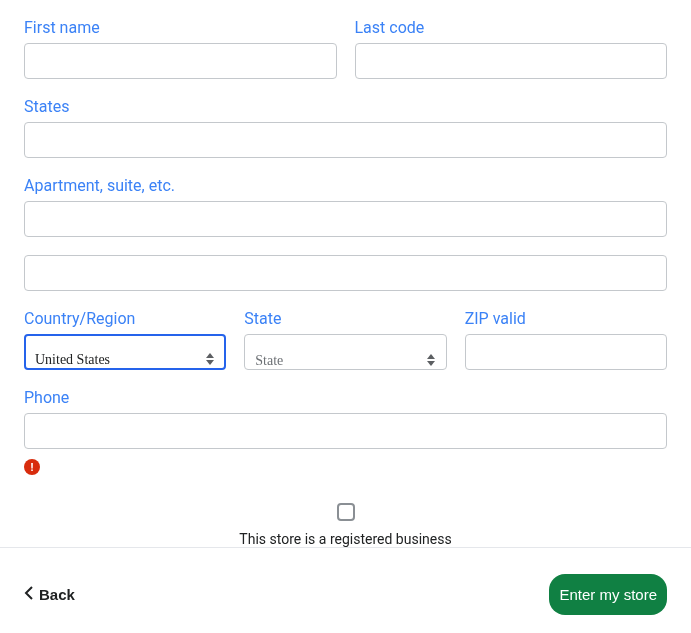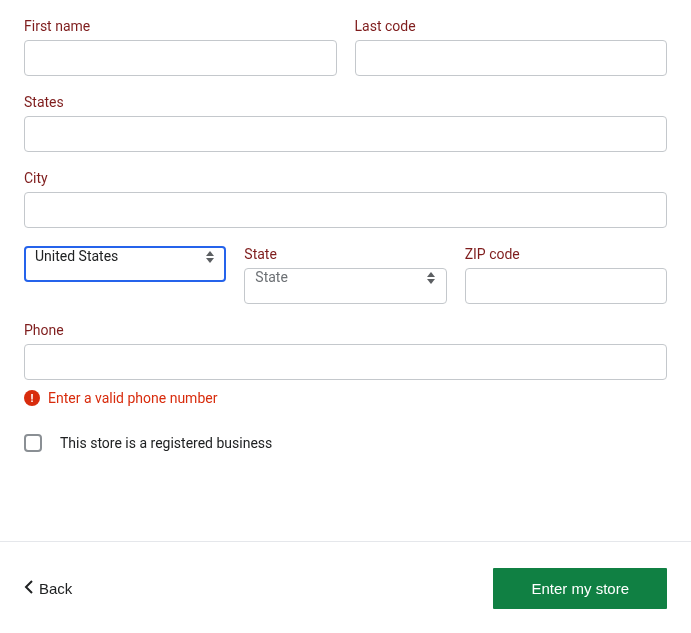--- a/index.html
+++ b/index.html
@@ -12,41 +12,42 @@
     height: 633px;
     padding: 18px 24px 24px 24px;
     display: flex;
     flex-direction: column;
   }
   .form-area { flex: 1; }
   .row { display: flex; gap: 18px; margin-bottom: 18px; }
   .col { flex: 1; display: flex; flex-direction: column; }
   .col-3 { flex: 0 0 calc((100% - 36px)/3); display:flex; flex-direction:column; }
   label.field-label {
-    font-size: 14px;
-    color: #7f1d1d;
+    font-size: 16px;
+    color: #3b82f6;
     margin-bottom: 6px;
     font-weight: 400;
   }
   input[type="text"], .select-wrap {
     width: 100%;
     height: 36px;
     border: 1px solid #c4c8cc;
     border-radius: 4px;
     background: #fff;
     padding: 0 10px;
     font-size: 14px;
     color: #202223;
   }
   .select-wrap {
     display: flex;
-    align-items: flex-start;
+    align-items: flex-end;
     justify-content: space-between;
     padding-right: 8px;
     position: relative;
+    font-family: Liberation Serif, serif;
   }
   .select-wrap.focused {
     border: 2px solid #2563eb;
     padding: 0 7px 0 9px;
   }
   .select-value { color: #202223; }
   .select-value.placeholder { color: #6d7175; }
   .updown-icon {
     width: 14px; height: 18px;
     display: flex; flex-direction: column; justify-content: center; align-items:center;
@@ -66,22 +67,23 @@
     font-size: 14px;
   }
   .error-badge {
     width: 16px; height: 16px; border-radius: 50%;
     background: #d82c0d; color: #fff;
     display:flex; align-items:center; justify-content:center;
     font-size: 11px; font-weight: 700;
     flex-shrink:0;
   }
   .checkbox-row {
-    display: flex; align-items: center; gap: 18px;
+    display: flex; align-items: center; gap: 10px;
     margin-top: 8px;
+    flex-direction: column;
   }
   .checkbox {
     width: 18px; height: 18px;
     border: 2px solid #8a8f94;
     border-radius: 4px;
     background: #fff;
   }
   .footer {
     border-top: 1px solid #e5e7eb;
     margin: 0 -24px;
@@ -89,27 +91,28 @@
     display: flex;
     justify-content: space-between;
     align-items: center;
   }
   .back-btn {
     display: flex; align-items: flex-end; gap: 6px;
     background: none; border: none;
     font-size: 15px; color: #202223;
     cursor: pointer;
     padding: 4px 0;
+    font-weight: bold;
   }
   .primary-btn {
     background: #108043;
     color: #fff;
     border: none;
-    border-radius: 1px;
-    padding: 12px 38px;
+    border-radius: 16px;
+    padding: 12px 10px;
     font-size: 15px;
     font-weight: 500;
     cursor: pointer;
   }
   input::placeholder { color: #999da1; }
 </style>
 </head>
 <body>
 
 <div class="form-area">
@@ -125,30 +128,36 @@
     </div>
   </div>
 
   <div class="row">
     <div class="col">
       <label class="field-label">States</label>
       <input type="text" value="" style="">
     </div>
   </div>
 
-
-  <div class="row">
-    <div class="col">
-      <label class="field-label">City</label>
+  <div class="row">
+    <div class="col">
+      <label class="field-label">Apartment, suite, etc.</label>
+      <input type="text" value="" style="">
+    </div>
+  </div>
+
+  <div class="row">
+    <div class="col">
       <input type="text" value="" style="">
     </div>
   </div>
 
   <div class="row">
     <div class="col-3">
+      <label class="field-label">Country/Region</label>
       <div class="select-wrap focused">
         <span class="select-value">United States</span>
         <span class="updown-icon">
           <svg width="8" height="5" viewBox="0 0 8 5">
               <polygon points="4,0 8,5 0,5" fill="#5c5f62"></polygon>
             </svg>
           <svg width="8" height="5" viewBox="0 0 8 5">
               <polygon points="0,0 8,0 4,5" fill="#5c5f62"></polygon>
             </svg>
         </span>
@@ -162,32 +171,31 @@
           <svg width="8" height="5" viewBox="0 0 8 5">
               <polygon points="4,0 8,5 0,5" fill="#5c5f62"></polygon>
             </svg>
           <svg width="8" height="5" viewBox="0 0 8 5">
               <polygon points="0,0 8,0 4,5" fill="#5c5f62"></polygon>
             </svg>
         </span>
       </div>
     </div>
     <div class="col-3">
-      <label class="field-label">ZIP code</label>
+      <label class="field-label">ZIP valid</label>
       <input type="text" value="" style="">
     </div>
   </div>
 
   <div class="row" style="margin-bottom:16px;flex-direction:column;">
     <div class="col">
       <label class="field-label">Phone</label>
       <input type="text" class="input-error" value="" style="">
       <div class="error-line">
         <span class="error-badge">!</span>
-        <span>Enter a valid phone number</span>
       </div>
     </div>
   </div>
 
   <div class="checkbox-row" style="margin-top:28px;">
     <div class="checkbox"></div>
     <span>This store is a registered business</span>
   </div>
 
 </div>

